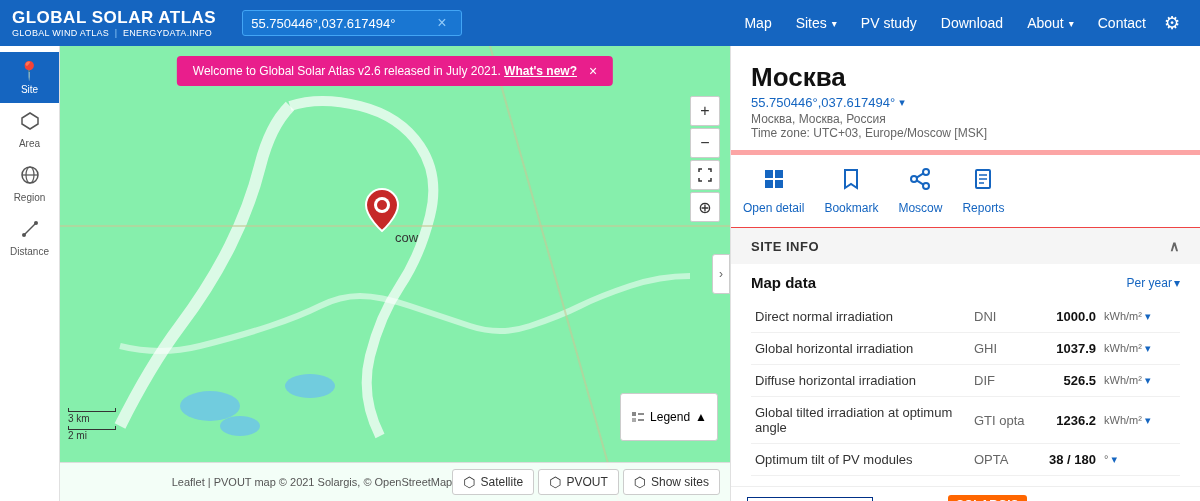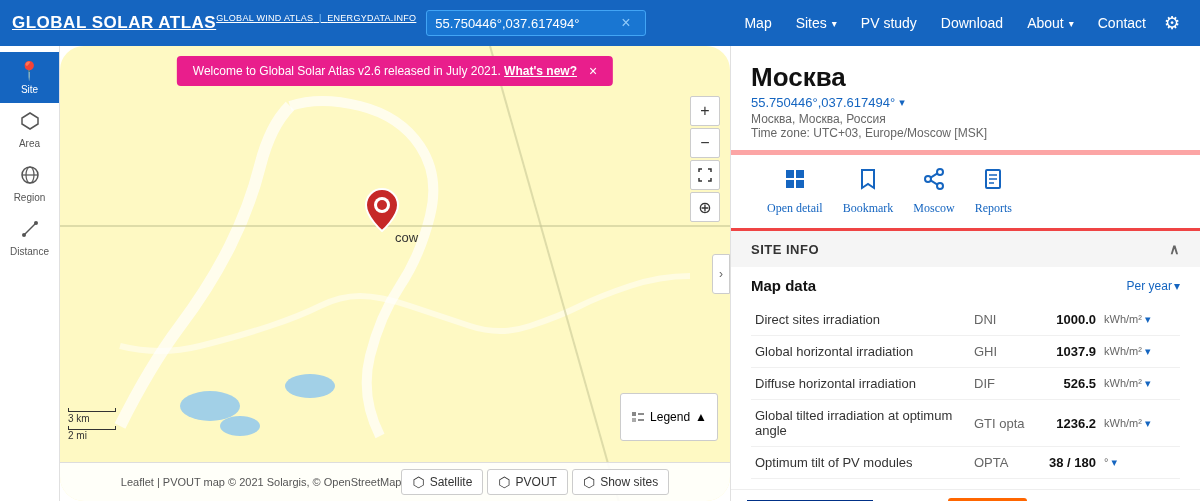--- a/index.html
+++ b/index.html
@@ -9,21 +9,21 @@
     .header {
       background: #1565c0;
       color: #fff;
       height: 46px;
       display: flex;
       align-items: center;
       padding: 0 12px;
       position: relative;
       z-index: 100;
     }
-    .header-logo { display: flex; flex-direction: row; margin-right: 10px; text-decoration: underline; }
+    .header-logo { display: flex; flex-direction: column; margin-right: 26px; }
     .header-logo-main { font-size: 17px; font-weight: 700; letter-spacing: 0.5px; }
     .header-logo-sub { font-size: 9px; color: #90caf9; letter-spacing: 0.3px; }
     .header-logo-sub span { color: #fff; }
     .header-search {
       display: flex; align-items: center;
       background: #1976d2;
       border: 1px solid #42a5f5;
       border-radius: 3px;
       padding: 3px 8px;
       min-width: 220px;
@@ -61,21 +61,21 @@
     .sidebar-item {
       display: flex; flex-direction: column; align-items: center;
       padding: 8px 4px; cursor: pointer; width: 100%;
       font-size: 10px; color: #555;
     }
     .sidebar-item.active { background: #1565c0; color: #fff; }
     .sidebar-item .icon { font-size: 18px; margin-bottom: 2px; }
 
     
     .map-area {
-      flex: 1; position: relative; background: #fef9c3; overflow: hidden; border-radius: 24px;
+      flex: 1; position: relative; background: #86efac; overflow: hidden;
     }
 
     
     .map-notification {
       position: absolute; top: 10px; left: 50%; transform: translateX(-50%);
       background: #e91e8c; color: #fff; padding: 7px 16px;
       border-radius: 4px; font-size: 12px; display: flex; align-items: center; gap: 8px;
       z-index: 20; white-space: nowrap;
     }
     .map-notification a { color: #fff; font-weight: 600; text-decoration: underline; }
@@ -126,21 +126,21 @@
       position: absolute; bottom: 60px; right: 12px;
       background: #fff; border: 1px solid #ccc; border-radius: 3px;
       padding: 16px 10px; font-size: 12px; cursor: pointer; z-index: 20;
       display: flex; align-items: center; gap: 5px;
     }
 
     
     .map-bottom-bar {
       position: absolute; bottom: 0; left: 0; right: 0;
       background: rgba(255,255,255,0.9); border-top: 1px solid #ddd;
-      display: flex; align-items: center; justify-content: center;
+      display: flex; align-items: center; justify-content: flex-end;
       padding: 6px 10px; font-size: 11px; color: #555; z-index: 20;
     }
     .map-bottom-left { display: flex; align-items: center; gap: 4px; }
     .map-bottom-modes { display: flex; gap: 4px; }
     .mode-btn {
       display: flex; align-items: center; gap: 5px;
       padding: 4px 10px; border: 1px solid #ccc; border-radius: 3px;
       cursor: pointer; background: #fff; font-size: 12px; color: #333;
     }
     .mode-icon { font-size: 14px; }
@@ -150,21 +150,21 @@
       width: 470px; background: #fff; overflow-y: auto; border-left: 1px solid #e0e0e0;
       display: flex; flex-direction: column;
     }
     .panel-header { padding: 16px 20px 10px; border-bottom: 5px solid #fca5a5; }
     .panel-city { font-size: 26px; font-weight: 700; color: #111; }
     .panel-coords { font-size: 13px; color: #1565c0; margin-top: 2px; display: flex; align-items: center; gap: 4px; }
     .panel-coords .edit-icon { font-size: 11px; color: #1565c0; cursor: pointer; }
     .panel-location { font-size: 12px; color: #666; margin-top: 2px; }
     .panel-timezone { font-size: 12px; color: #666; }
     .panel-actions {
-      display: flex; gap: 20px; padding: 12px 36px; border-bottom: 3px solid #ef4444; font-family: Liberation Serif, serif;
+      display: flex; gap: 20px; padding: 12px 12px; border-bottom: 1px solid #ef4444;
     }
     .panel-action {
       display: flex; flex-direction: column; align-items: center; gap: 4px;
       cursor: pointer; color: #1565c0; font-size: 12px;
     }
     .panel-action .action-icon { font-size: 22px; }
 
     
     .site-info-header {
       background: #f5f5f5; padding: 10px 20px;
@@ -424,21 +424,21 @@
       <div class="map-data-header">
         <span class="map-data-title">Map data</span>
         <span class="per-year-link">
           <span>Per year</span>
           <span>▾</span>
         </span>
       </div>
       <table class="data-table">
         <tbody id="data-table-body">
         <tr>
-    <td>Direct sites irradiation</td>
+    <td>Direct normal irradiation</td>
     <td class="abbr">DNI</td>
     <td class="value">1000.0</td>
     <td class="unit">kWh/m² <span class="dropdown">▾</span></td>
   </tr>
             <tr>
     <td>Global horizontal irradiation</td>
     <td class="abbr">GHI</td>
     <td class="value">1037.9</td>
     <td class="unit">kWh/m² <span class="dropdown">▾</span></td>
   </tr>

